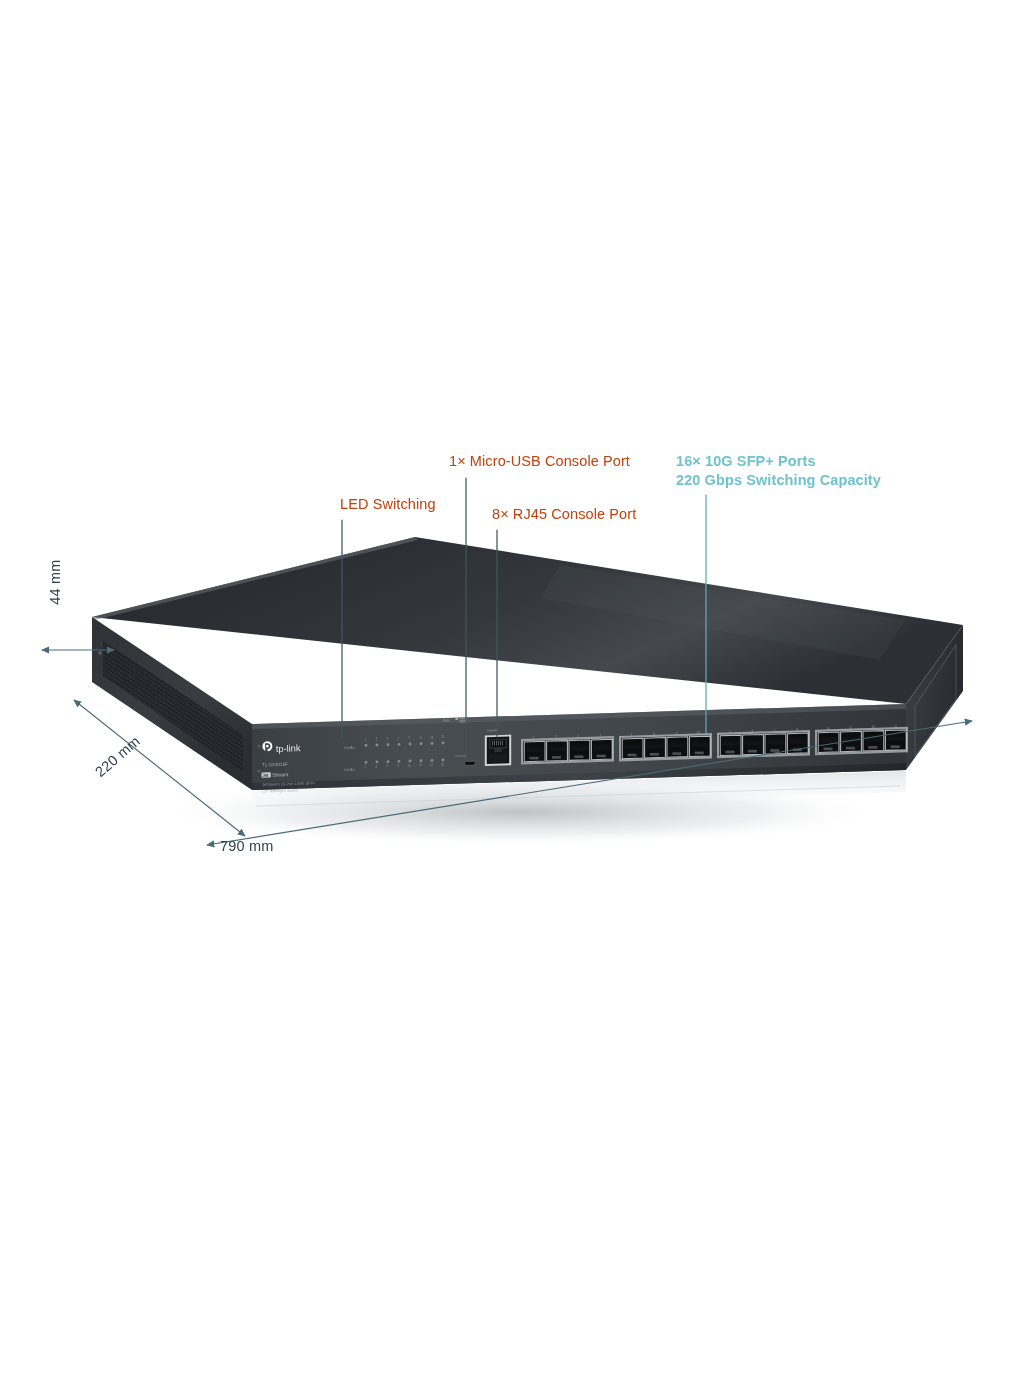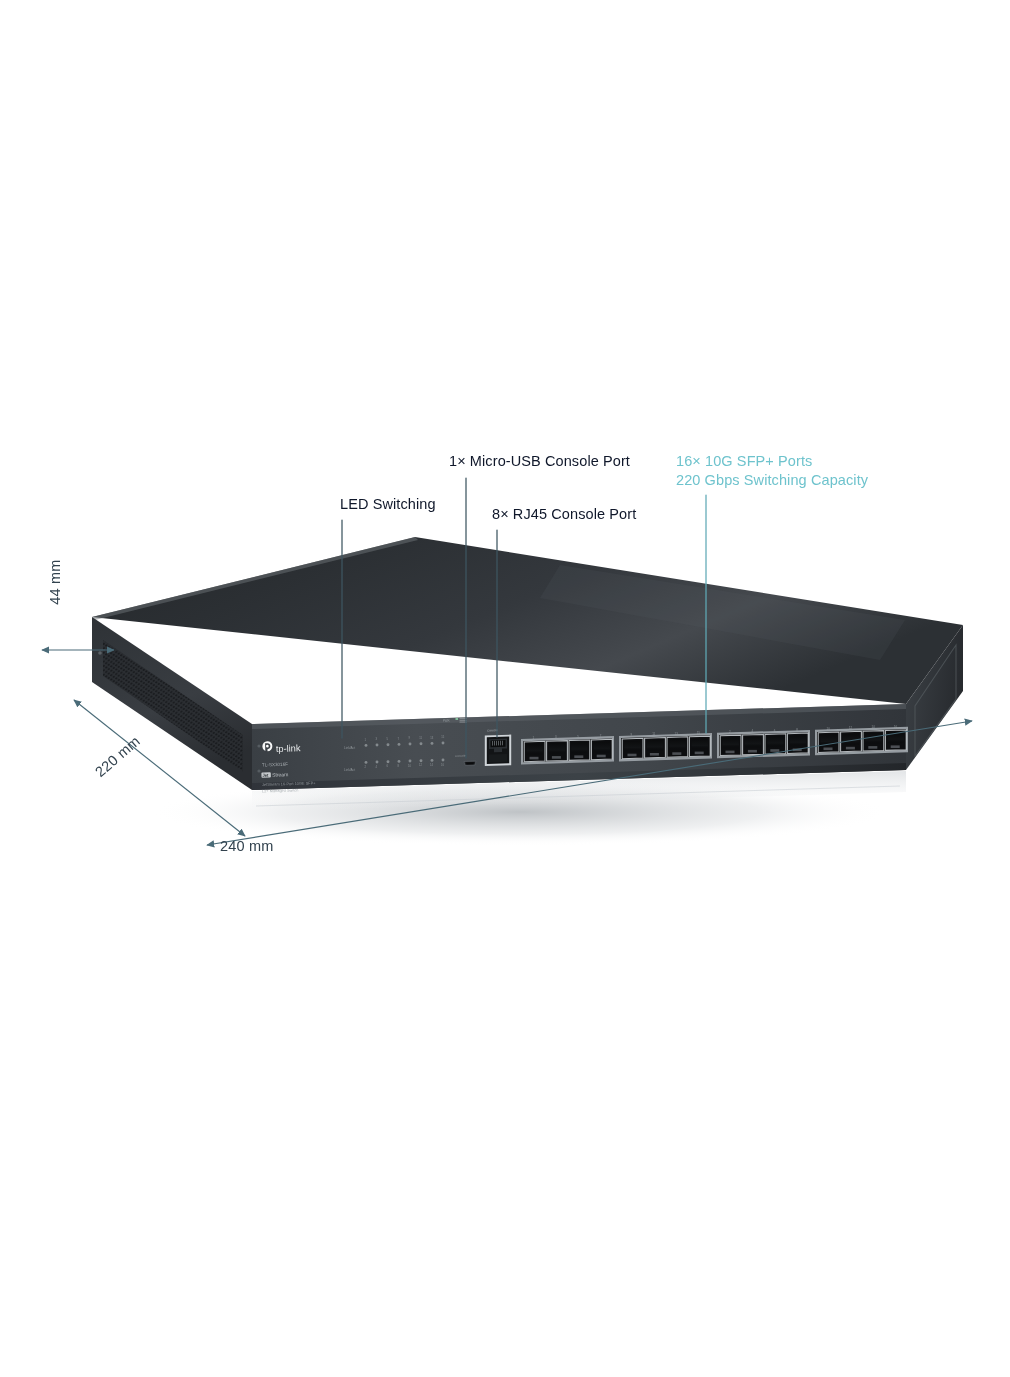--- a/index.html
+++ b/index.html
@@ -22,26 +22,27 @@
     width: 1010px;
     height: 1377px;
     background: #ffffff;
   }
 
   
   .callout {
     position: absolute;
     font-size: 14.5px;
     line-height: 19px;
-    color: #0f172a;
+    color: #c2410c;
     white-space: nowrap;
     letter-spacing: 0.1px;
   }
   .callout.teal {
     color: #6ec3cd;
+    font-weight: bold;
   }
   .callout-line2 { display: block; }
 
   
   .dim {
     position: absolute;
     font-size: 14.5px;
     color: #32424e;
     white-space: nowrap;
     letter-spacing: 0.2px;
@@ -435,16 +436,16 @@
 
   <div class="dim dim-44">
     <span>44 mm</span>
   </div>
 
   <div class="dim dim-220">
     <span>220 mm</span>
   </div>
 
   <div class="dim dim-440">
-    <span>240 mm</span>
+    <span>790 mm</span>
   </div>
 
 </div>
 
 </body></html>

